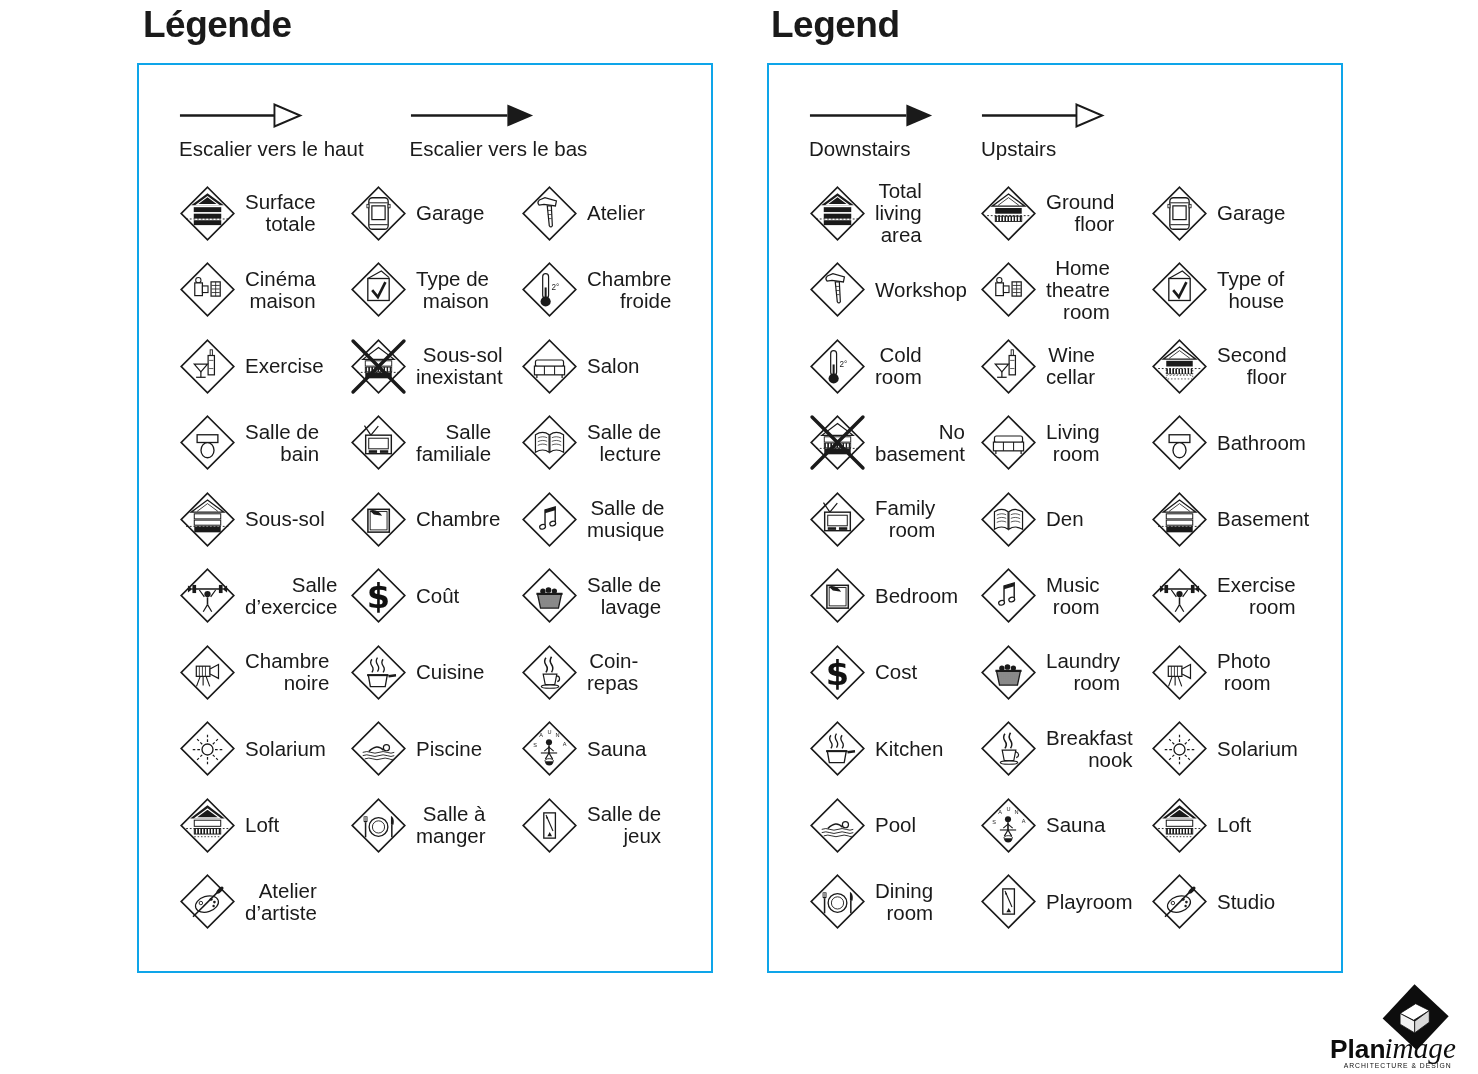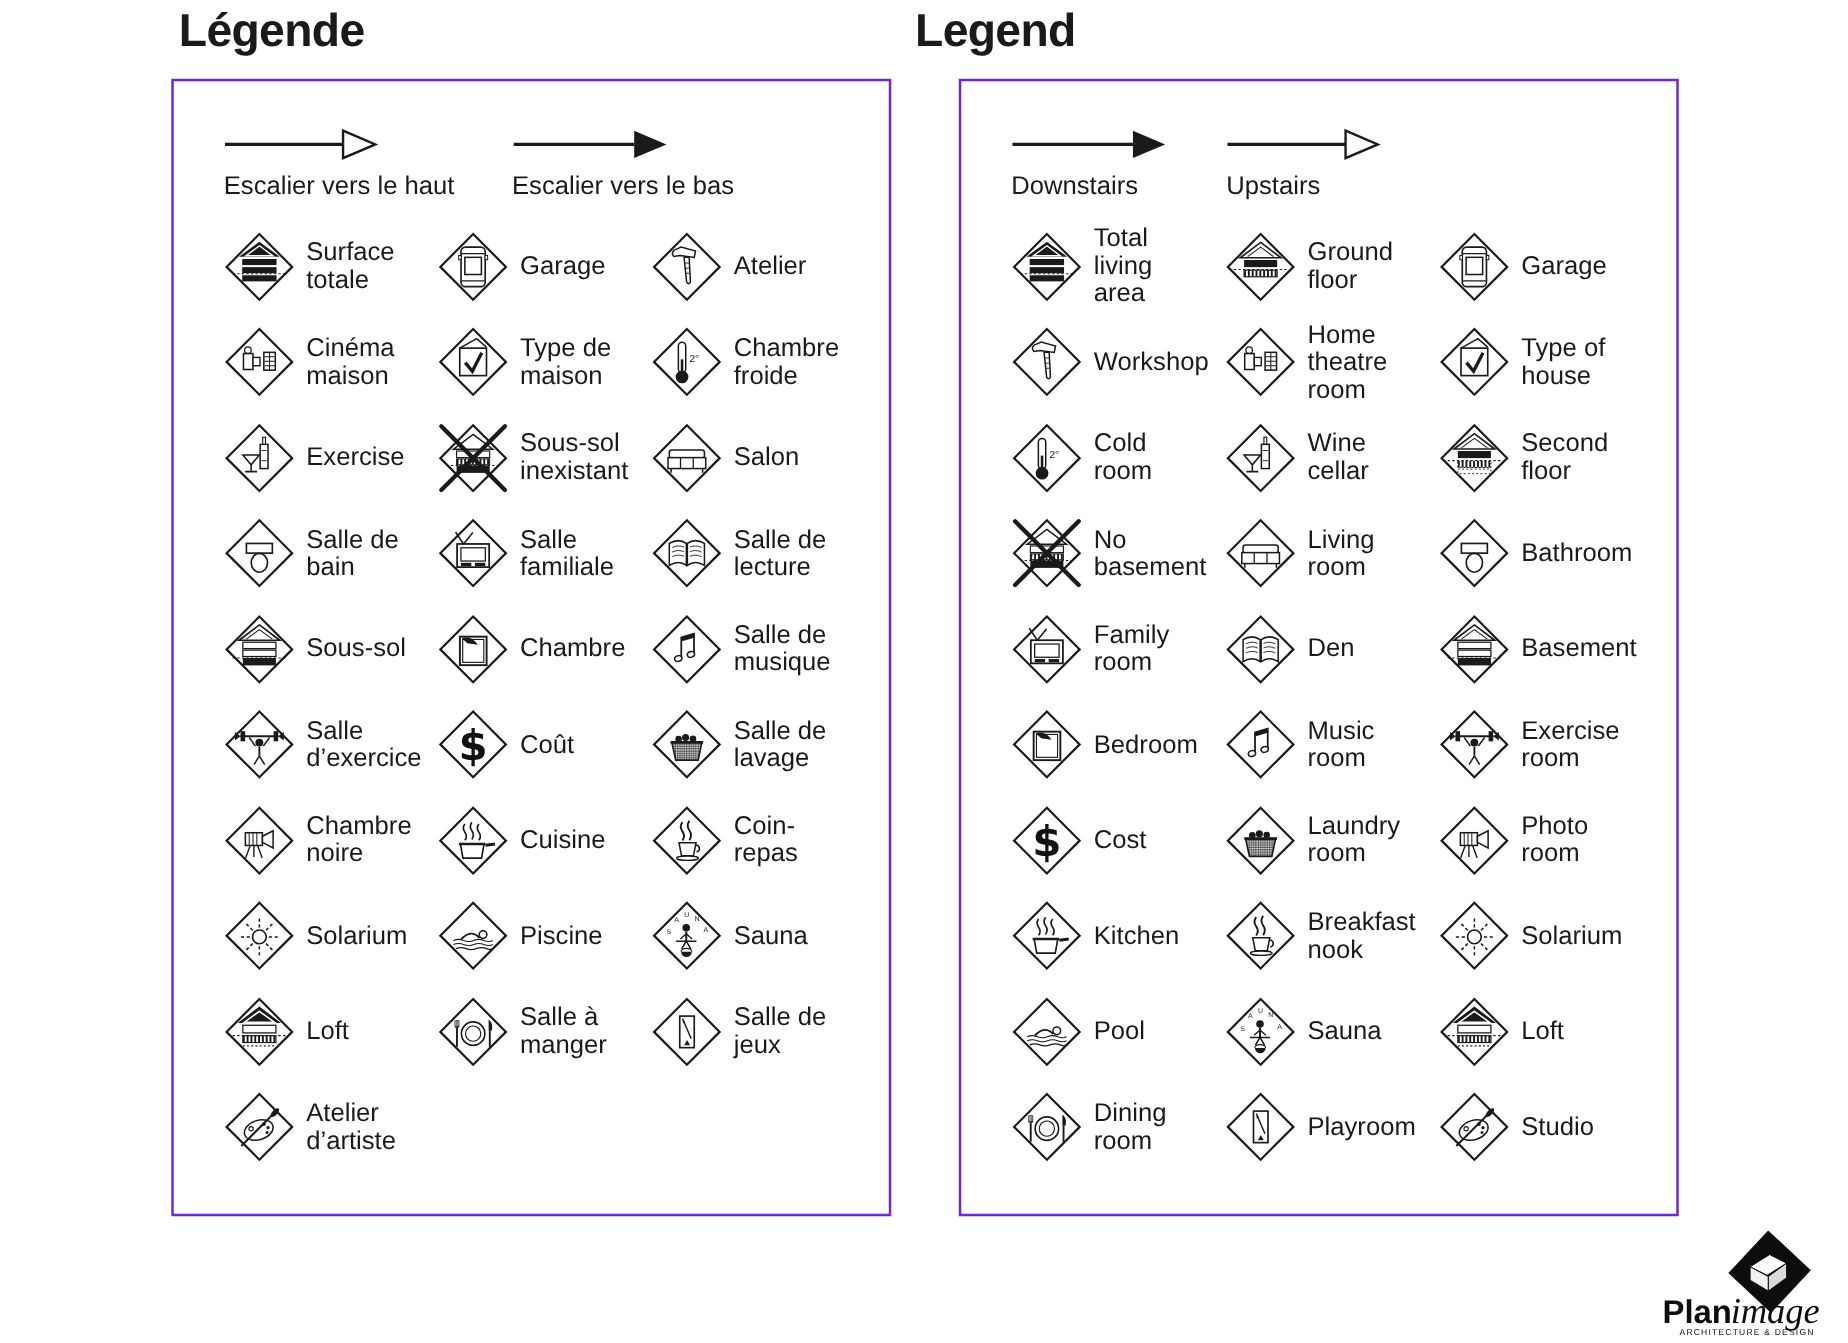--- a/index.html
+++ b/index.html
@@ -1,30 +1,30 @@
 <!DOCTYPE html>
 <html><head>
 <meta charset="utf-8">
 <style>
   html,body{margin:0;padding:0;background:#fff;}
   .page{position:relative;width:1478px;height:1074px;background:#fff;overflow:hidden;
         font-family:"Liberation Sans",sans-serif;color:#1a1a1a;padding-left:41px;}
   .panel-title{position:absolute;top:4px;font-size:37px;font-weight:bold;letter-spacing:-.5px;}
   #title-fr{left:143px;}
-  #title-en{left:732px;}
+  #title-en{left:771px;}
   .panel{position:absolute;top:63px;width:576px;height:910px;background:#fff;
-         border:2px solid #6d28d9;box-sizing:border-box;}
+         border:2px solid #0ea5e9;box-sizing:border-box;}
   #panel-fr{left:137px;}
   #panel-en{left:767px;}
   .arrow-row{display:flex;gap:46px;margin:36px 0 0 40px;}
   .arrow-group{display:flex;flex-direction:column;}
   .arrow-svg{display:block;}
   .arrow-label{margin-top:7px;font-size:20.5px;white-space:nowrap;}
   .legend-grid{display:grid;grid-template-columns:171px 171px 180px;grid-auto-rows:76.5px;
-               margin:14px 0 0 40px;align-items:center;}
+               margin:14px 0 0 40px;align-items:center;text-align:right;}
   .cell{display:flex;align-items:center;gap:9px;}
   .cell-icon{flex:0 0 auto;display:block;}
   .cell-label{font-size:20.5px;line-height:1.07;white-space:pre-line;}
   .logo{position:absolute;left:1330px;top:984px;}
   .defs-holder{position:absolute;width:0;height:0;overflow:hidden;}
 </style>
 </head>
 <body>
 
 <svg class="defs-holder" aria-hidden="true">

